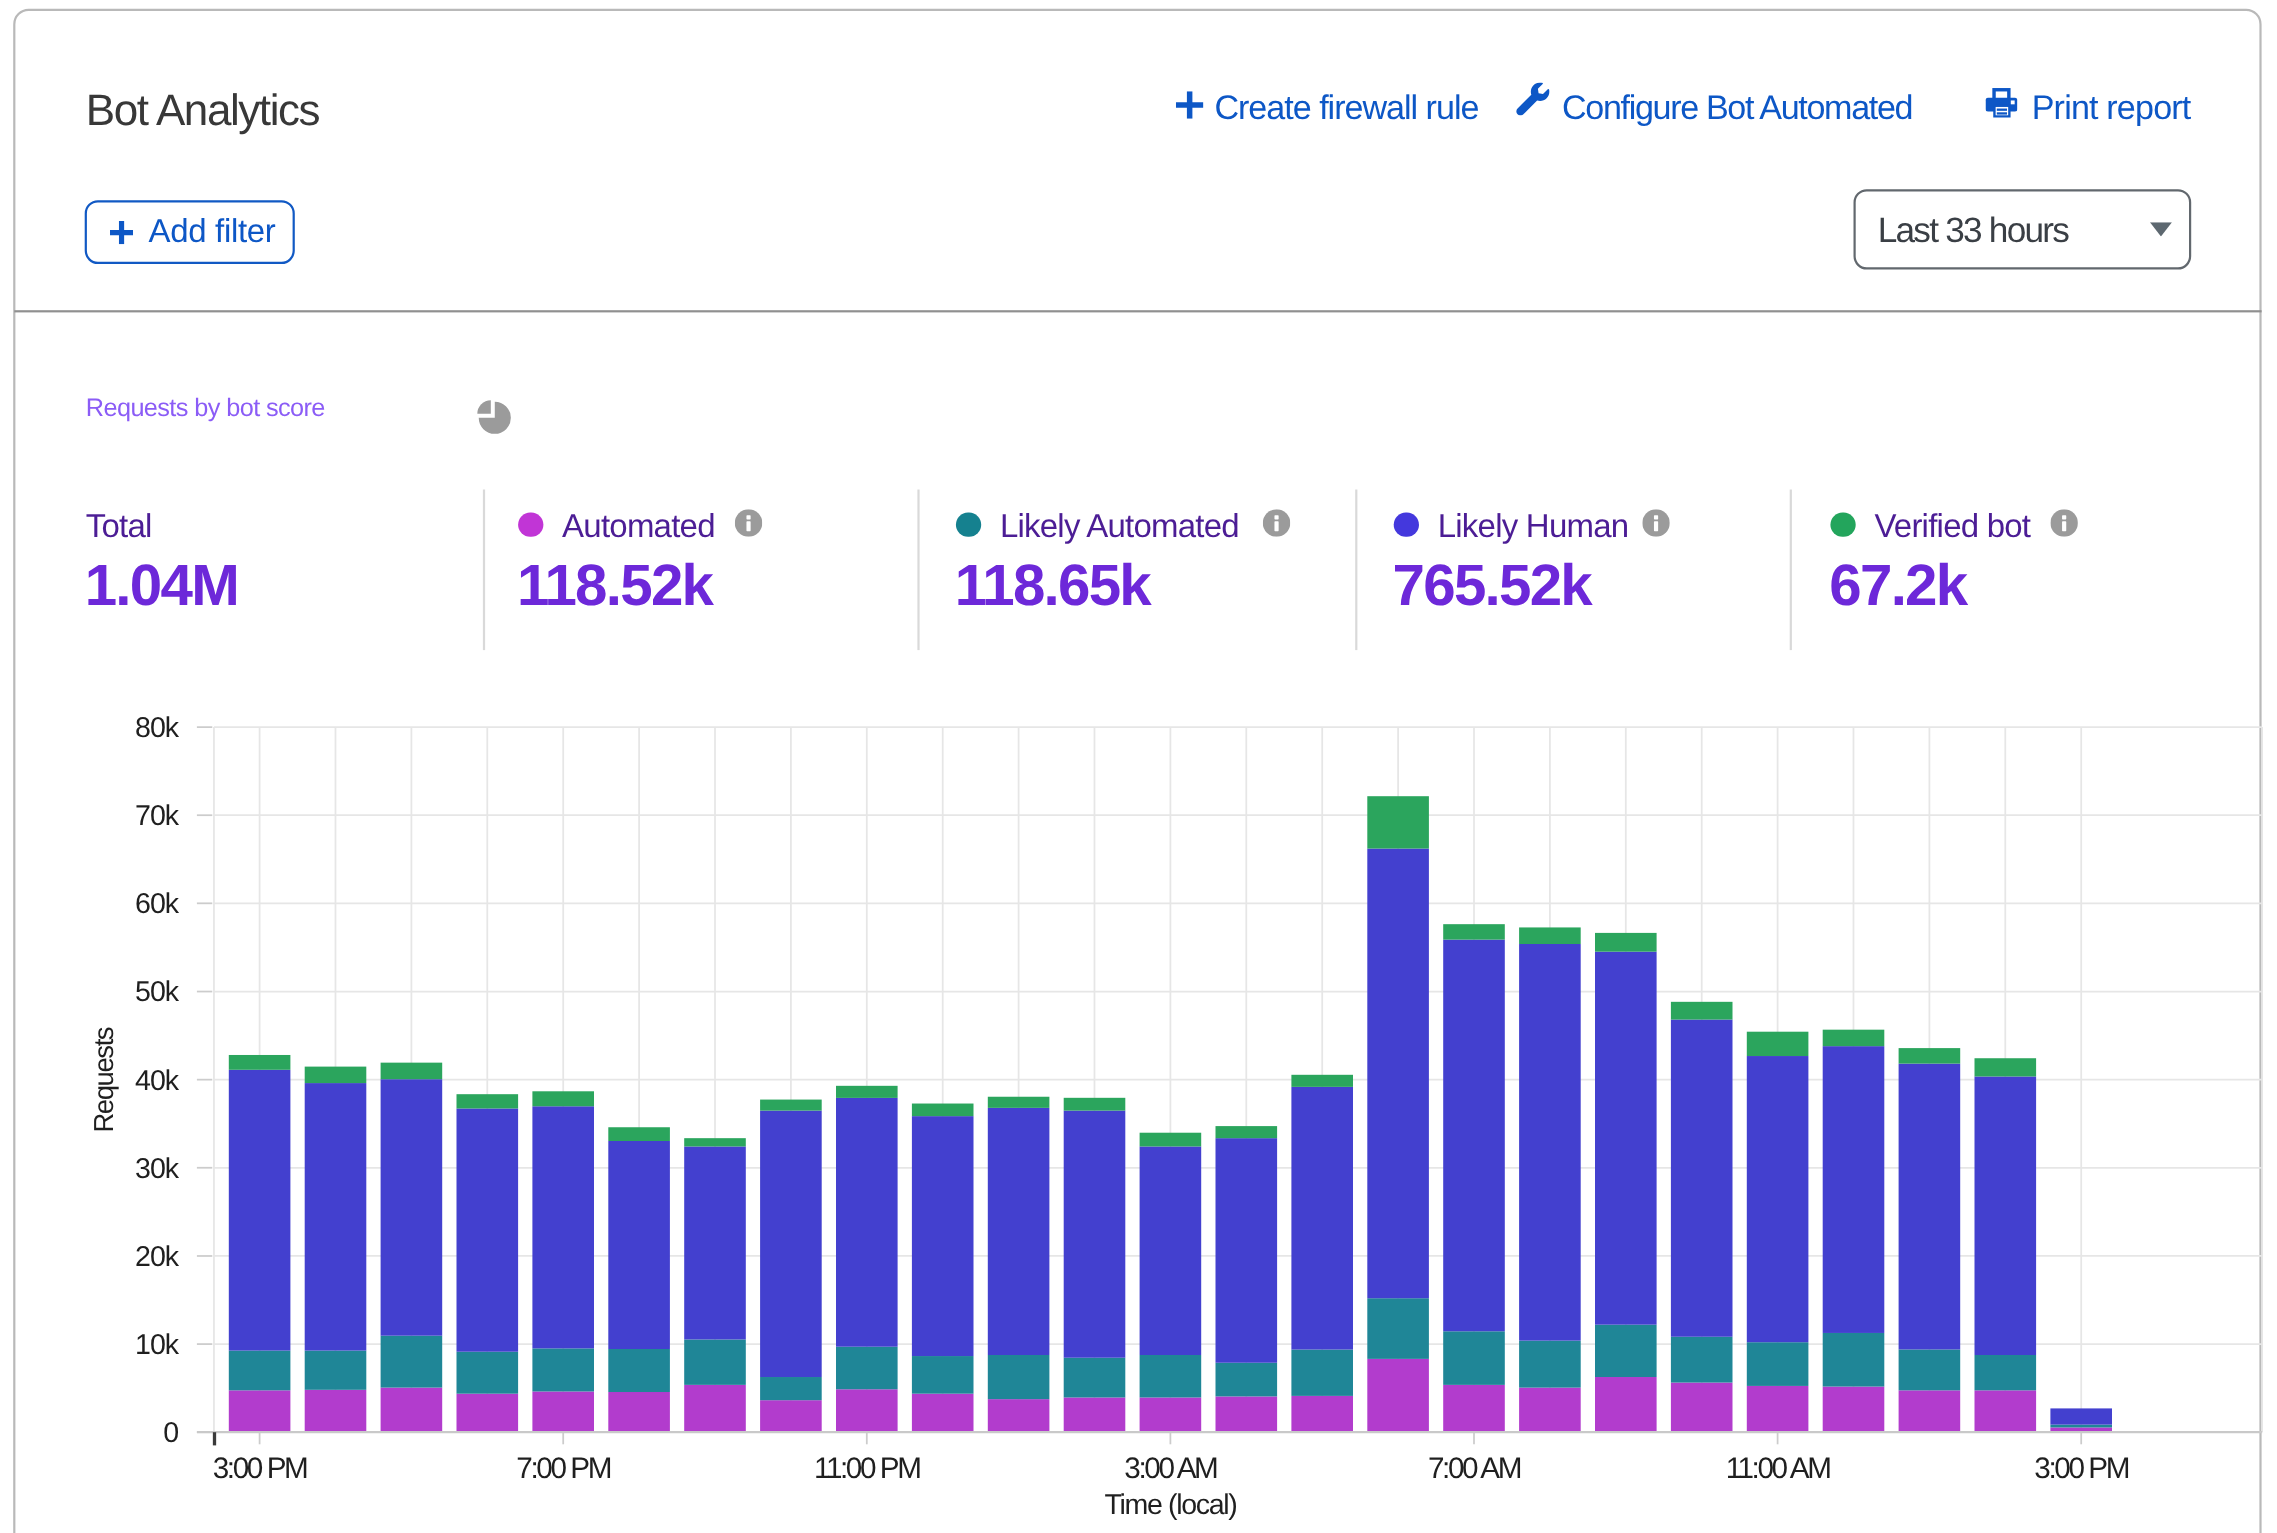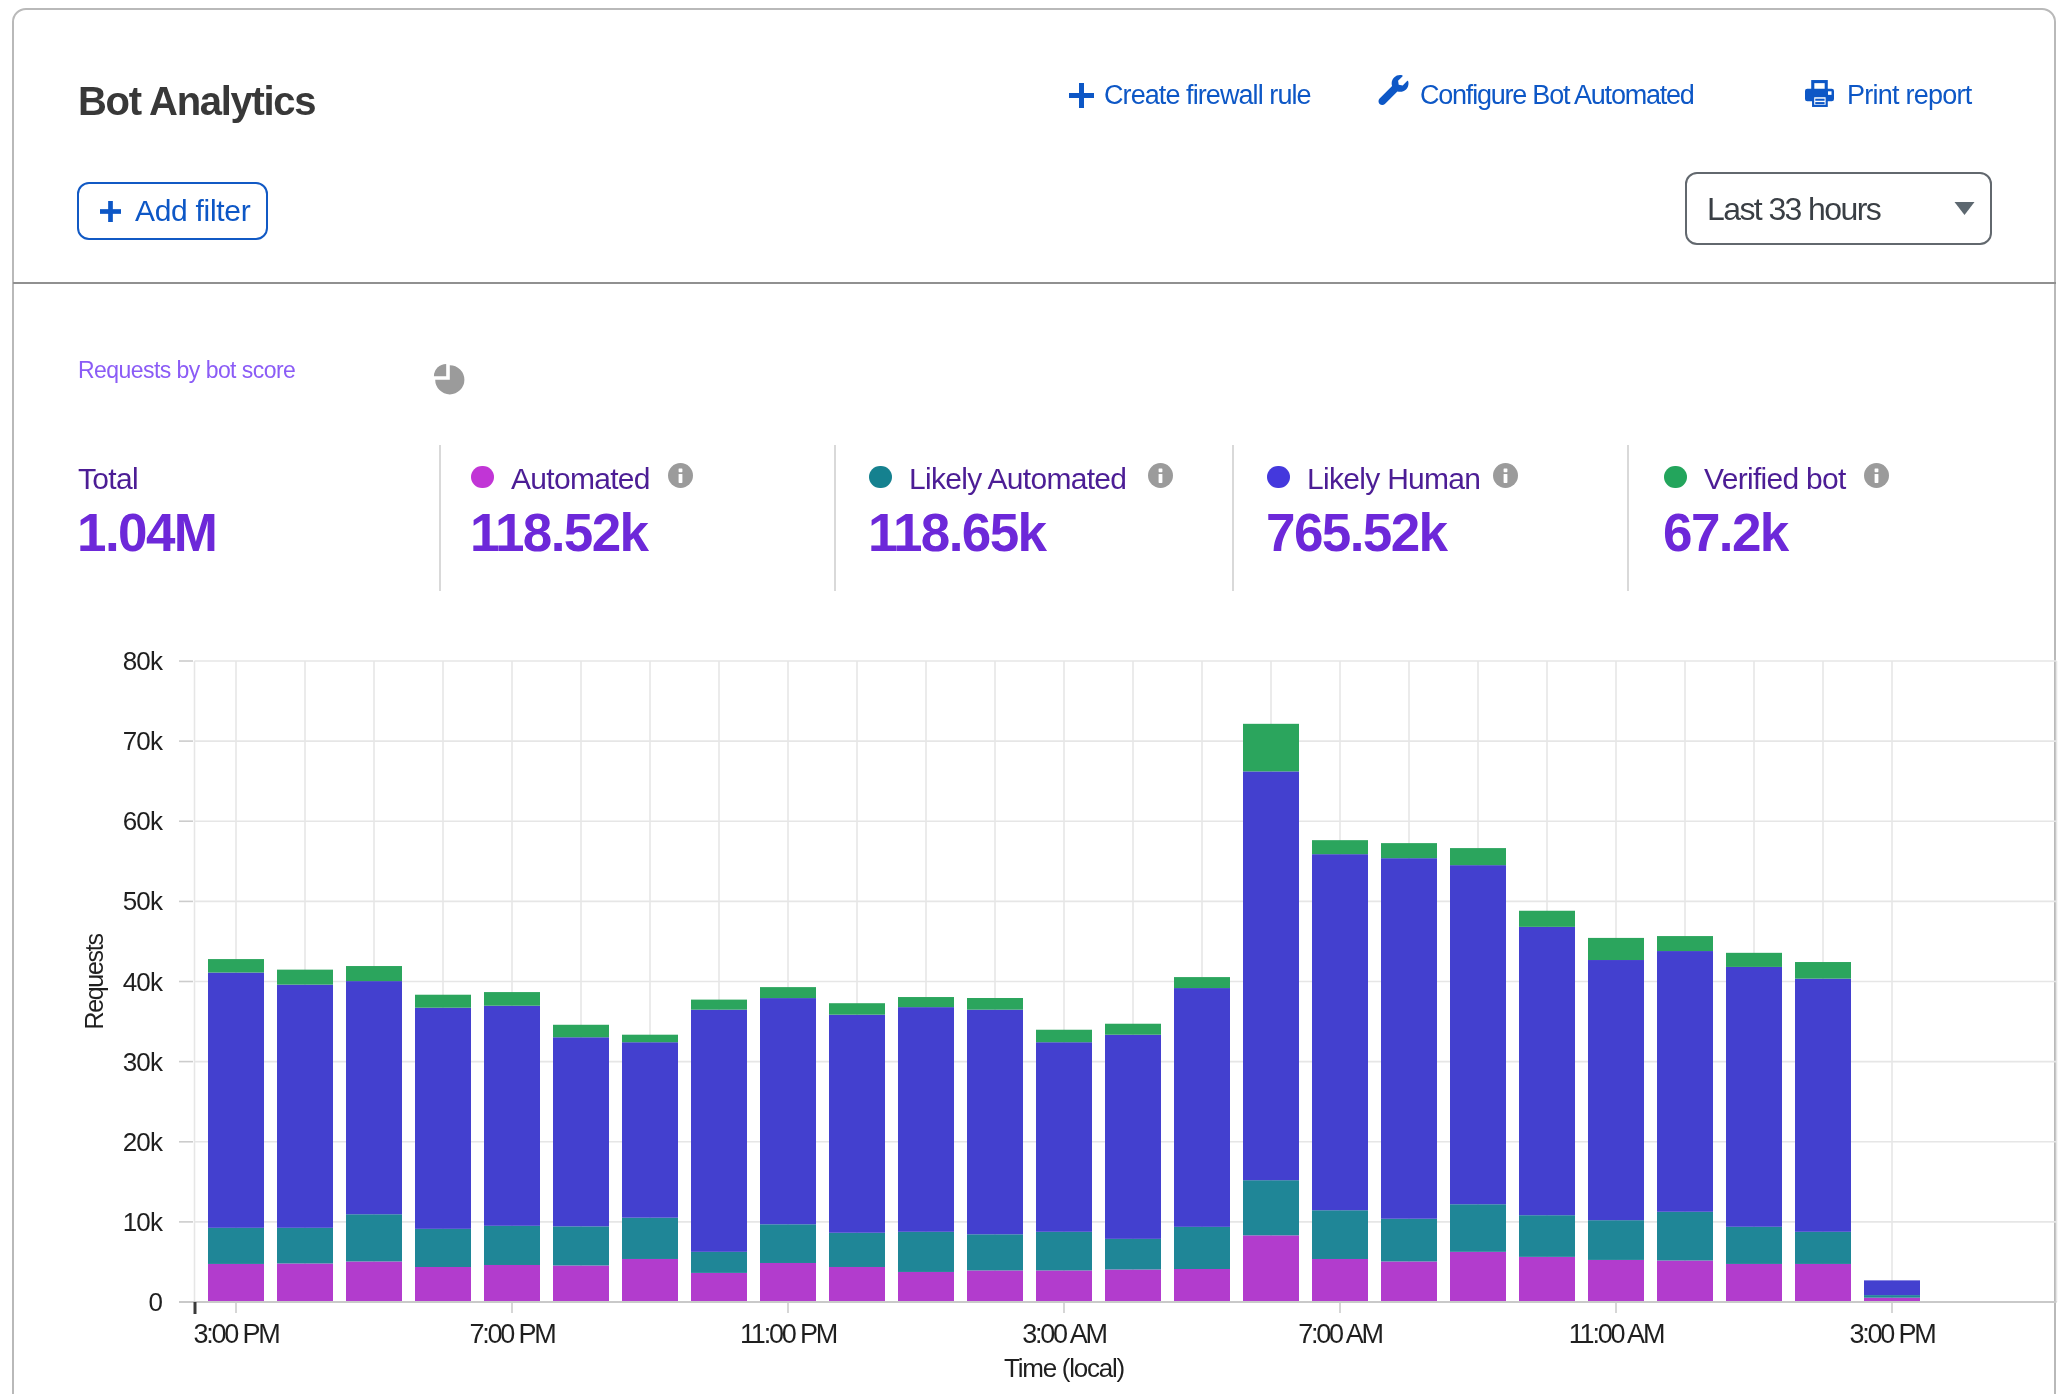--- a/index.html
+++ b/index.html
@@ -1,18 +1,18 @@
 <!DOCTYPE html>
 <html><head><meta charset="utf-8"><style>
 *{margin:0;padding:0;box-sizing:border-box}
 html,body{width:2070px;height:1394px;background:#fff;font-family:"Liberation Sans",sans-serif;overflow:hidden;position:relative}
 .card{position:absolute;left:12px;top:8px;width:2044px;height:1500px;border:2px solid #b9b9b9;border-radius:14px}
 .divider{position:absolute;left:13px;top:282px;width:2043px;height:2px;background:#909090}
-.title{position:absolute;left:78px;top:79px;font-size:40px;font-weight:bold;color:#383838;letter-spacing:-1.3px}
-.hlink{position:absolute;top:80px;font-size:27px;color:#0d57c6}
+.title{position:absolute;left:78px;top:79px;font-size:40px;font-weight:normal;color:#383838;letter-spacing:-1.3px}
+.hlink{position:absolute;top:80px;font-size:31px;color:#0d57c6}
 .addbtn{position:absolute;left:77px;top:182px;width:191px;height:58px;border:2.5px solid #1159c4;border-radius:12px}
 .addtxt{position:absolute;left:135px;top:194px;font-size:30px;color:#0d57c6;letter-spacing:-0.3px}
 .dd{position:absolute;left:1685px;top:172px;width:307px;height:73px;border:2.5px solid #62686e;border-radius:12px}
 .ddtxt{position:absolute;left:1707px;top:191px;font-size:32px;color:#3a3f45;letter-spacing:-1.6px}
 .h2{position:absolute;left:78px;top:357px;font-size:23px;font-weight:normal;color:#8b5cf6;letter-spacing:-0.55px}
 .slabel{position:absolute;top:462px;font-size:30px;color:#4c1d95;letter-spacing:-0.7px}
 .snum{position:absolute;top:502px;font-size:53px;font-weight:bold;color:#6d28d9;letter-spacing:-1.6px}
 </style></head><body>
 <div class="card"></div>
 <div class="divider"></div>

